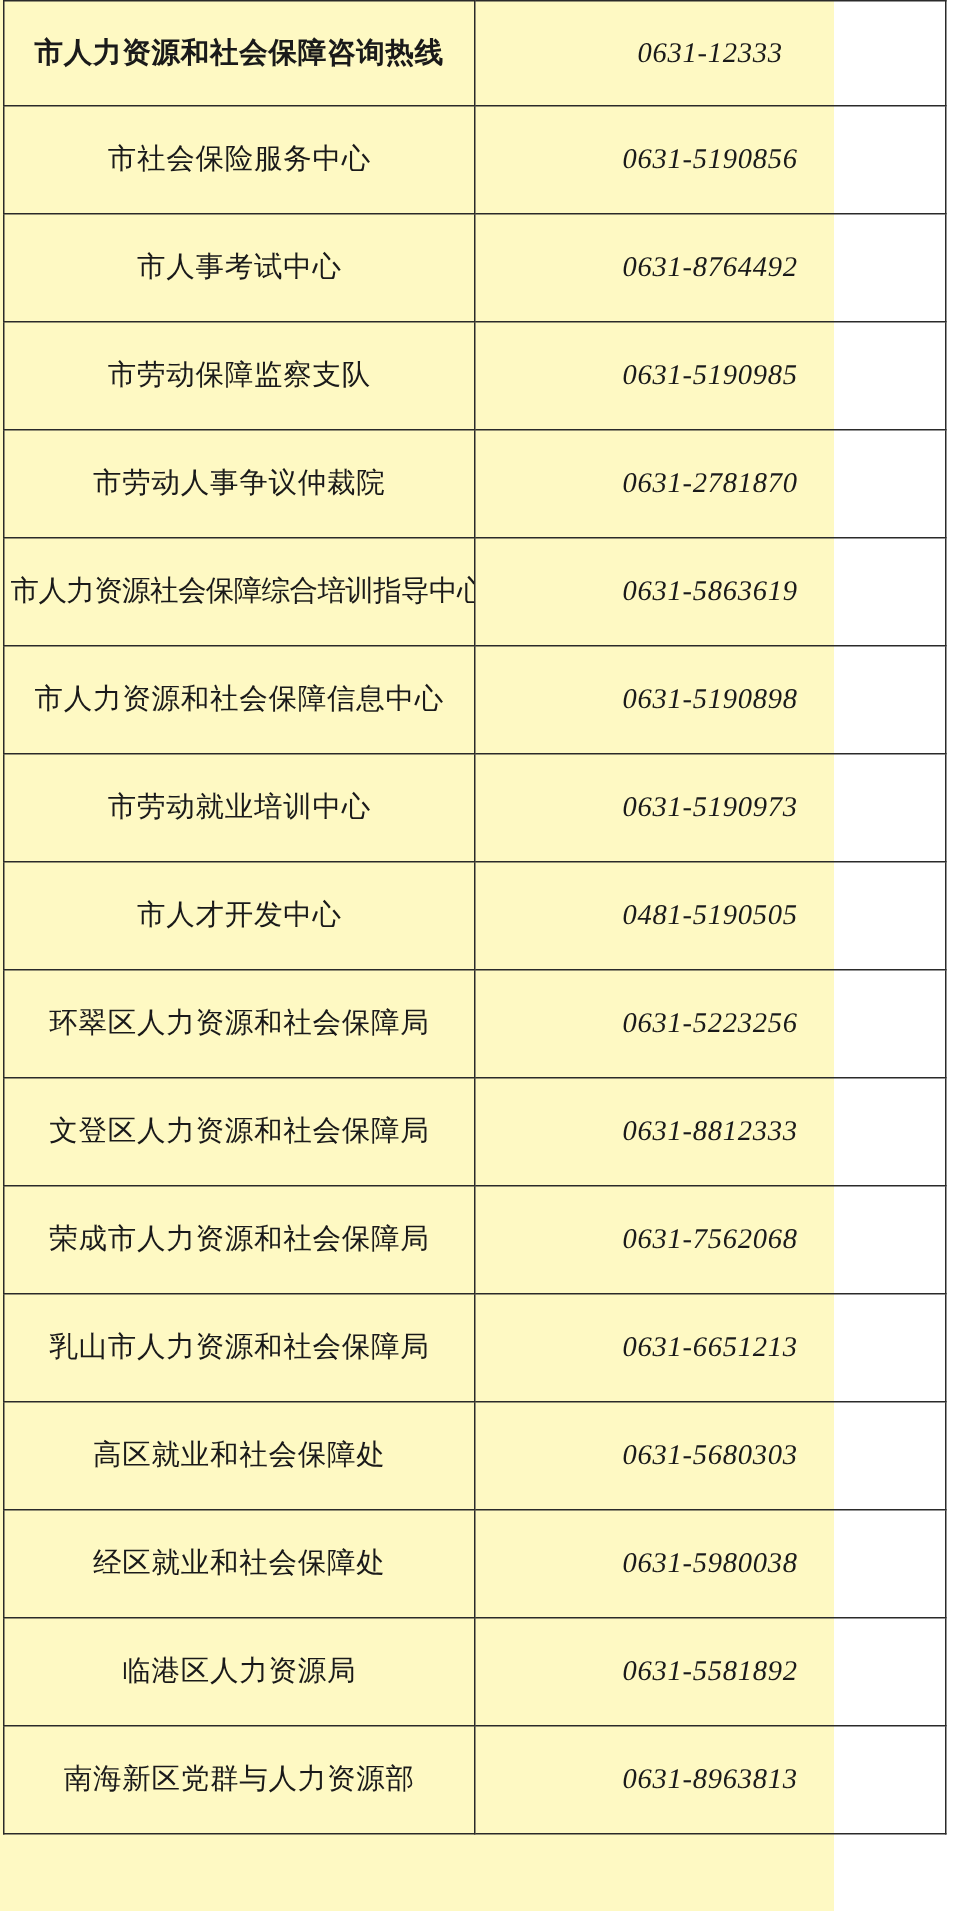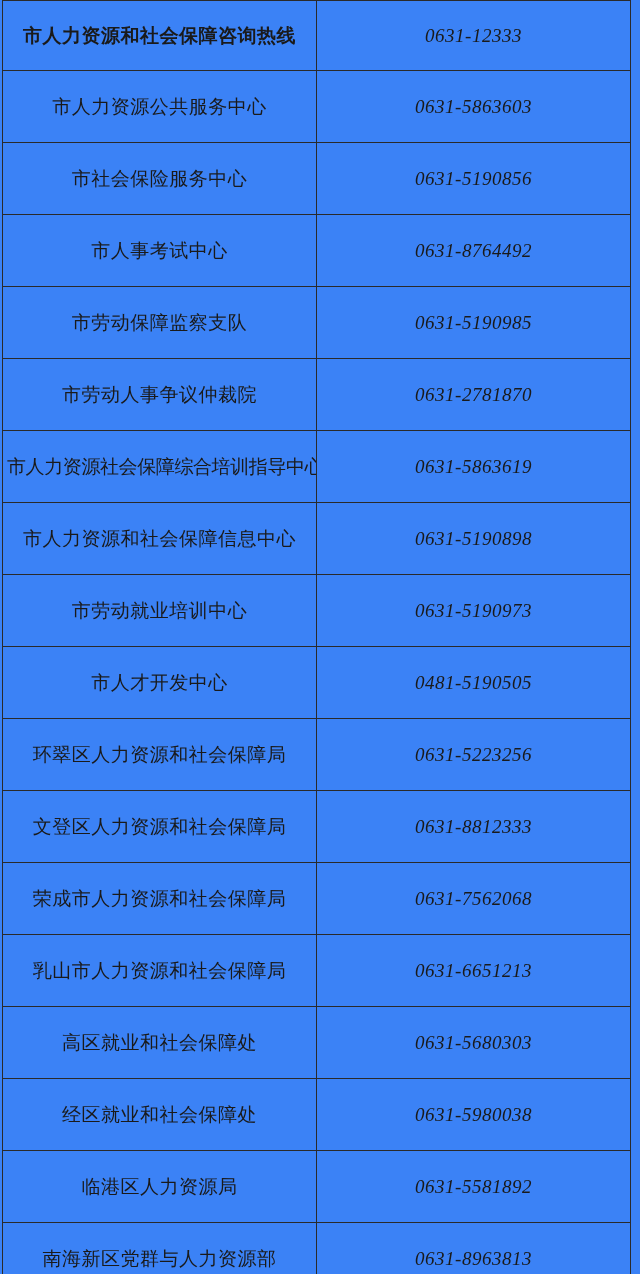--- a/index.html
+++ b/index.html
@@ -8,24 +8,24 @@
     background: #ffffff;
   }
   body {
     width: 640px;
     height: 1274px;
     font-family: "Liberation Serif", "DejaVu Serif", serif;
     color: #1a1a1a;
     overflow: hidden;
   }
   .page {
-    width: 640px;
+    width: 556px;
     height: 1274px;
     position: relative;
-    background: #3b82f6;
+    background: #fef9c3;
   }
   table.contact-table {
     width: 612px;
     margin: 0 0 0 2px;
     border-collapse: collapse;
     table-layout: fixed;
   }
   table.contact-table td {
     border: 1px solid #2a2a2a;
     height: 71px;
@@ -67,24 +67,20 @@
 
 <div class="page">
   <table class="contact-table">
     <tbody>
 
       <tr class="first-row">
         <td class="org-cell">市人力资源和社会保障咨询热线</td>
         <td class="phone-cell">0631-12333</td>
       </tr>
 
-      <tr>
-        <td class="org-cell">市人力资源公共服务中心</td>
-        <td class="phone-cell">0631-5863603</td>
-      </tr>
 
       <tr>
         <td class="org-cell">市社会保险服务中心</td>
         <td class="phone-cell">0631-5190856</td>
       </tr>
 
       <tr>
         <td class="org-cell">市人事考试中心</td>
         <td class="phone-cell">0631-8764492</td>
       </tr>

